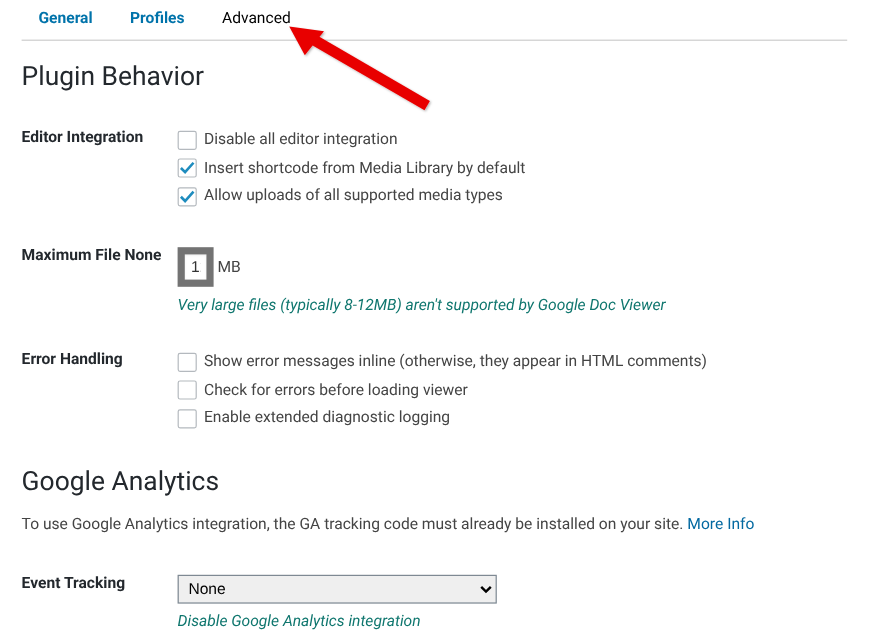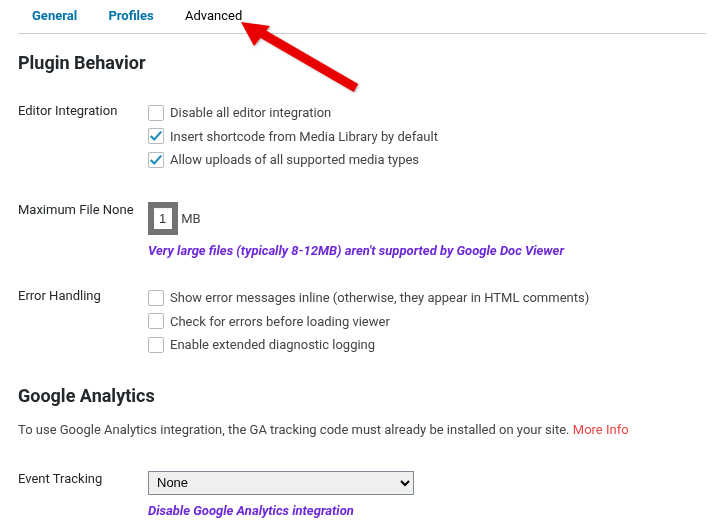--- a/index.html
+++ b/index.html
@@ -28,35 +28,35 @@
     color: #0073aa;
     cursor: pointer;
     position: relative;
     font-weight: bold;
   }
   .nav-tab.active {
     color: #000;
     font-weight: 400;
   }
   h2.section-title {
-    font-size: 18px;
-    font-weight: 700;
+    font-size: 22px;
+    font-weight: 400;
     color: #23282d;
     margin: 12px 0 16px 0;
   }
   .form-table {
     width: 100%;
     border-collapse: collapse;
   }
   .form-table th {
     text-align: left;
     vertical-align: top;
     width: 130px;
     padding: 14px 10px 14px 0;
-    font-weight: 400;
+    font-weight: 700;
     font-size: 13px;
     color: #23282d;
     line-height: 1.3;
     margin-left: 44px;
   }
   .form-table td {
     vertical-align: top;
     padding: 14px 0 14px 0;
     font-size: 13px;
     line-height: 1.5;
@@ -76,39 +76,38 @@
     align-items: center;
     justify-content: center;
     cursor: pointer;
     flex-shrink: 0;
     border-radius: 2px;
   }
   .cb.checked svg { display: block; }
   .cb svg { display: none; width: 14px; height: 14px; }
   .desc-italic {
     font-style: italic;
-    color: #6d28d9;
+    color: #0f766e;
     margin-top: 6px;
-    font-weight: bold;
   }
   input.small-text {
     width: 30px;
     padding: 3px 5px;
     border: 6px solid #737373;
     box-shadow: inset 0 1px 2px rgba(0,0,0,0.07);
     font-size: 13px;
     background: #fff;
     color: #333;
   }
   .intro-text {
     font-size: 13px;
     color: #444;
     margin: 0 0 20px 0;
   }
-  .intro-text a { color: #ef4444; text-decoration: none; cursor: pointer; }
+  .intro-text a { color: #0369a1; text-decoration: none; cursor: pointer; }
   select {
     width: 266px;
     padding: 2px 4px;
     font-size: 13px;
     border: 1px solid #7e8993;
     background: #efefef;
     height: 24px;
   }
   .arrow-overlay {
     position: absolute;

